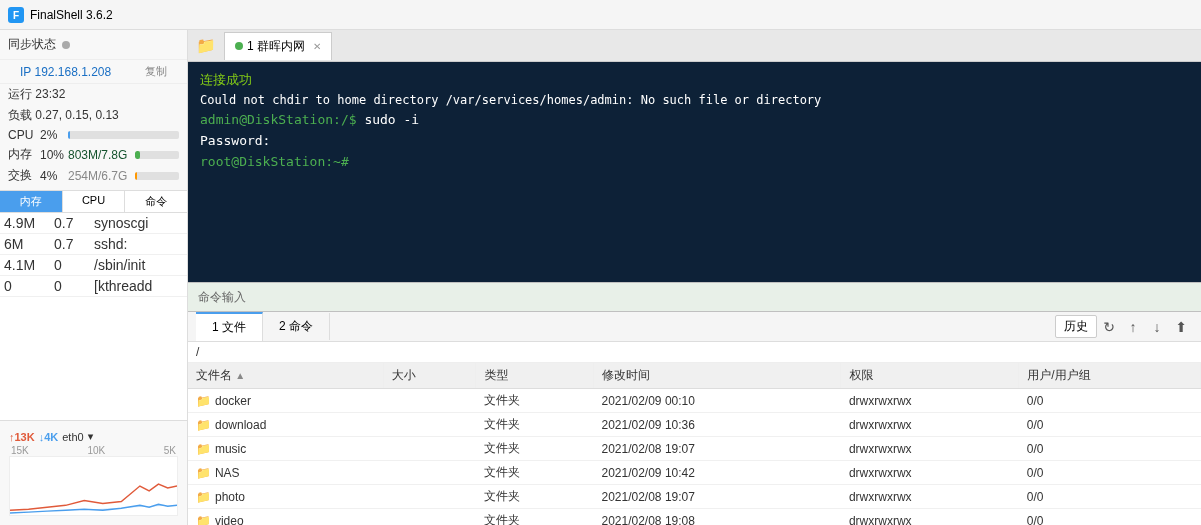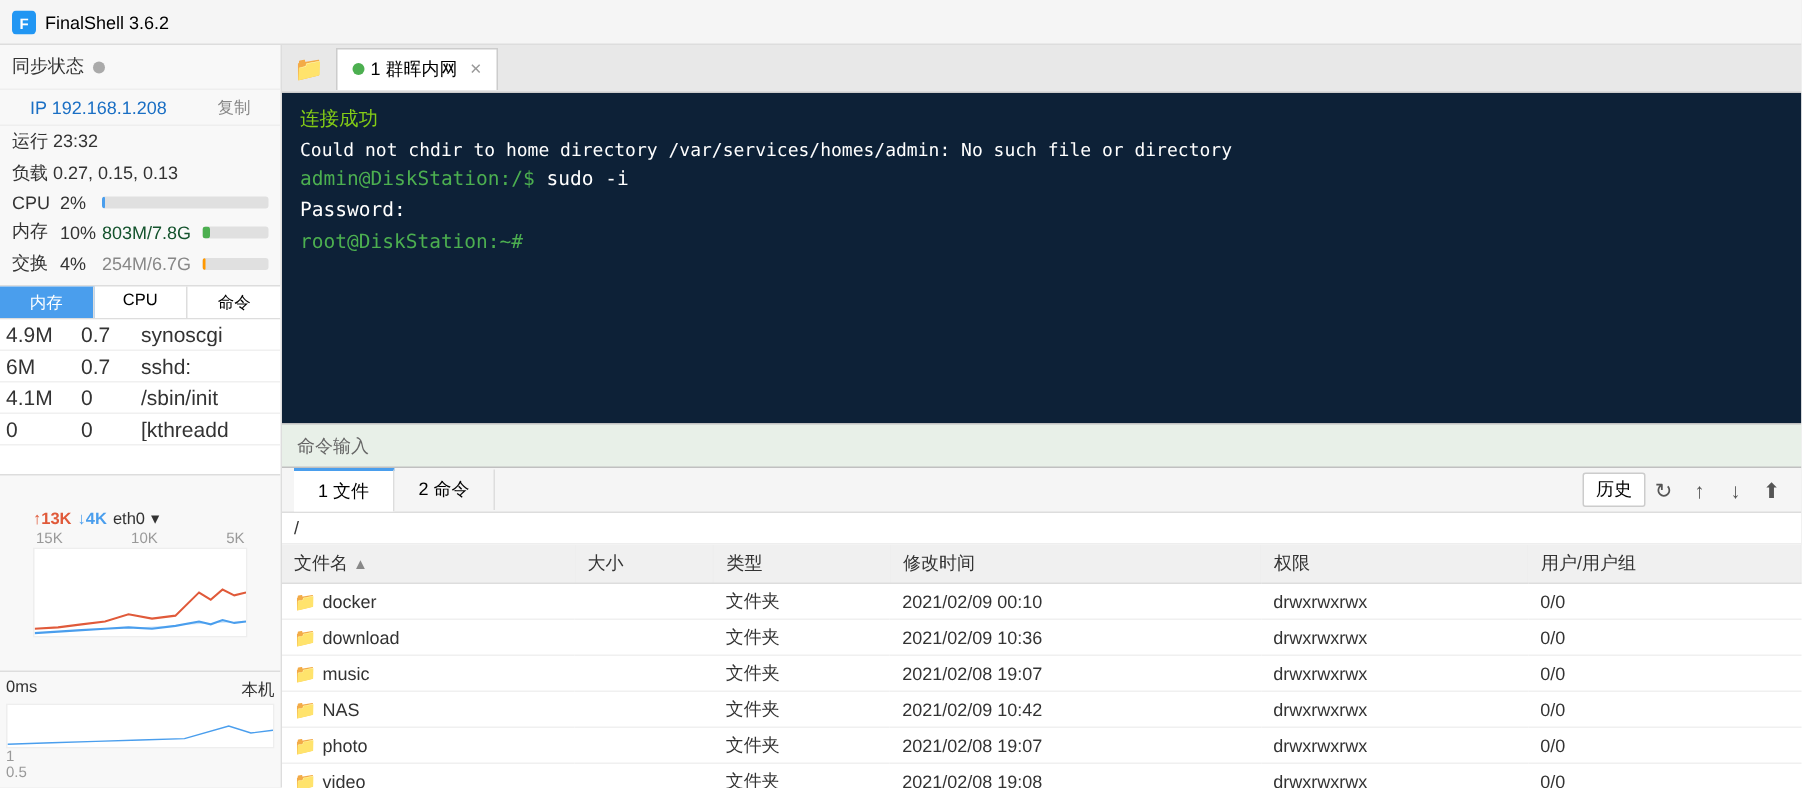--- a/index.html
+++ b/index.html
@@ -59,21 +59,21 @@
     .process-tab.active { background: #4a9eed; color: #fff; }
     .process-tab:last-child { border-right: none; }
 
     .process-list { flex: 1; overflow-y: auto; background: #fff; }
     .process-item {
       display: grid; grid-template-columns: 50px 40px 1fr;
       padding: 2px 4px; font-size: 14px; color: #333; border-bottom: 1px solid #f0f0f0;
     }
     .process-item span { overflow: hidden; text-overflow: ellipsis; white-space: nowrap; }
 
-    .network-section { border-top: 1px solid #ddd; padding: 22px; background: #f8f8f8; }
+    .network-section { border-top: 1px solid #ddd; padding: 9px; background: #f8f8f8; }
     .network-header { display: flex; align-items: center; gap: 4px; font-size: 11px; color: #333; margin-bottom: 2px; }
     .net-up { color: #e05a3a; font-weight: bold; font-size: 11px; }
     .net-down { color: #4a9eed; font-weight: bold; font-size: 11px; }
     .network-graph {
       height: 60px; background: #fff; border: 1px solid #eee; position: relative; overflow: hidden;
     }
     .net-labels { display: flex; justify-content: space-between; font-size: 10px; color: #999; padding: 0 2px; }
 
     .latency-section { border-top: 1px solid #ddd; padding: 4px; background: #f8f8f8; }
     .latency-header { display: flex; justify-content: space-between; font-size: 11px; color: #333; }
@@ -247,35 +247,20 @@
         <span>5K</span>
       </div>
       <div class="network-graph">
         <svg class="net-svg" viewBox="0 0 180 60" preserveAspectRatio="none">
           <polyline points="0,55 20,54 40,52 60,50 80,45 100,48 120,46 140,30 150,35 160,28 170,32 180,30" fill="none" stroke="#e05a3a" stroke-width="1.5"></polyline>
           <polyline points="0,58 20,57 40,56 60,55 80,54 100,55 120,53 140,50 150,52 160,49 170,51 180,50" fill="rgba(74,158,237,0.3)" stroke="#4a9eed" stroke-width="1.5"></polyline>
         </svg>
       </div>
     </div>
 
-    <div class="latency-section">
-      <div class="latency-header">
-        <span>0ms</span>
-        <span>本机</span>
-      </div>
-      <div class="latency-graph">
-        <svg width="100%" height="100%" viewBox="0 0 180 30" preserveAspectRatio="none">
-          <polyline points="0,28 30,27 60,26 90,25 120,24 150,15 165,20 180,18" fill="none" stroke="#4a9eed" stroke-width="1"></polyline>
-        </svg>
-      </div>
-      <div class="latency-labels">
-        <span>1</span><br>
-        <span>0.5</span>
-      </div>
-    </div>
   </div>
 
   <div class="right-panel">
 
     <div class="tab-bar">
       <div class="folder-icon-btn">📁</div>
       <div class="tab">
         <div class="tab-dot"></div>
         <span>1 群晖内网</span>
         <span class="tab-close">✕</span>

